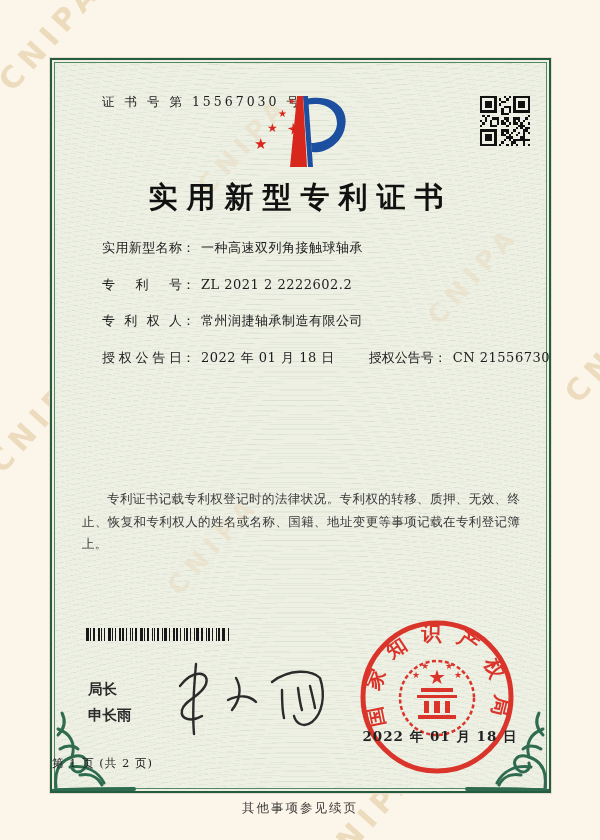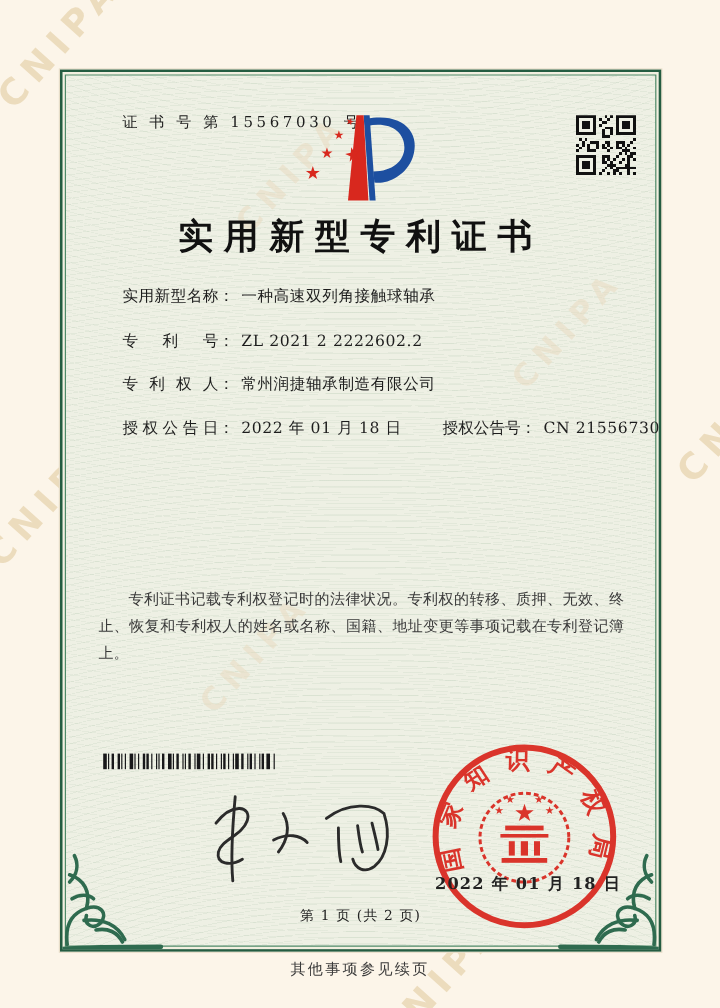--- a/index.html
+++ b/index.html
@@ -50,21 +50,21 @@
   .barcode{position:absolute;left:34px;top:568px;height:13px;z-index:3;font-size:0;}
   .barcode i{display:inline-block;height:13px;background:#18181a;}
   .signer{position:absolute;left:36px;top:616px;z-index:3;font-size:14.5px;font-weight:bold;color:#2a2a2a;
     font-family:"DejaVu Sans","Liberation Sans",sans-serif;line-height:26px;}
   .signature{position:absolute;left:100px;top:596px;z-index:3;}
   .seal{position:absolute;left:306px;top:558px;width:158px;height:158px;z-index:2;opacity:.92;}
   .seal-date{
     position:absolute;left:300px;top:668px;width:176px;text-align:center;z-index:4;
     font-size:13.5px;font-weight:bold;color:#222;letter-spacing:1px;
   }
-  .page-no{position:absolute;left:0;top:696px;width:100%;text-align:center;font-size:11.5px;color:#222;z-index:3;letter-spacing:1px;}
+  .page-no{position:absolute;left:0;top:696px;width:100%;font-size:11.5px;color:#222;z-index:3;letter-spacing:1px;}
   .flourish{position:absolute;bottom:-6px;width:92px;height:92px;z-index:2;}
   .flourish.left{left:-6px;}
   .flourish.right{right:-6px;transform:scaleX(-1);}
   .footer-note{
     position:absolute;left:0;top:800px;width:100%;text-align:center;z-index:1;
     font-size:12.5px;color:#3a3a3a;letter-spacing:2px;
   }
 </style>
 </head>
 <body>
@@ -225,20 +225,24 @@
       <span><span class="flabel">授权公告日</span><span class="fcolon">：</span><span class="fvalue">2022 年 01 月 18 日</span></span><span class="grant-right"><span class="flabel">授权公告号</span><span class="fcolon">：</span><span class="fvalue">CN 215567302 U</span></span>
     </div>
   </div>
 
   <div class="paras">
     <p>专利证书记载专利权登记时的法律状况。专利权的转移、质押、无效、终止、恢复和专利权人的姓名或名称、国籍、地址变更等事项记载在专利登记簿上。</p>
   </div>
 
   <div class="barcode" id="barcode"><i style="width:3px;margin-right:1px"></i><i style="width:1px;margin-right:2px"></i><i style="width:2px;margin-right:3px"></i><i style="width:2px;margin-right:1px"></i><i style="width:1px;margin-right:2px"></i><i style="width:1px;margin-right:3px"></i><i style="width:3px;margin-right:1px"></i><i style="width:1px;margin-right:2px"></i><i style="width:1px;margin-right:3px"></i><i style="width:2px;margin-right:1px"></i><i style="width:2px;margin-right:2px"></i><i style="width:1px;margin-right:3px"></i><i style="width:1px;margin-right:1px"></i><i style="width:1px;margin-right:2px"></i><i style="width:2px;margin-right:3px"></i><i style="width:3px;margin-right:1px"></i><i style="width:1px;margin-right:2px"></i><i style="width:2px;margin-right:3px"></i><i style="width:1px;margin-right:1px"></i><i style="width:1px;margin-right:2px"></i><i style="width:2px;margin-right:3px"></i><i style="width:1px;margin-right:1px"></i><i style="width:3px;margin-right:2px"></i><i style="width:1px;margin-right:3px"></i><i style="width:2px;margin-right:1px"></i><i style="width:2px;margin-right:2px"></i><i style="width:1px;margin-right:3px"></i><i style="width:1px;margin-right:1px"></i><i style="width:2px;margin-right:2px"></i><i style="width:1px;margin-right:3px"></i><i style="width:1px;margin-right:1px"></i><i style="width:3px;margin-right:2px"></i><i style="width:2px;margin-right:3px"></i><i style="width:1px;margin-right:1px"></i><i style="width:2px;margin-right:2px"></i><i style="width:1px;margin-right:3px"></i><i style="width:1px;margin-right:1px"></i><i style="width:2px;margin-right:2px"></i><i style="width:3px;margin-right:3px"></i><i style="width:1px;margin-right:1px"></i></div>
 
+  <div class="signer">
+    <div>局长</div>
+    <div>申长雨</div>
+  </div>
 
   <svg class="signature" width="190" height="84" viewBox="0 0 190 84">
     <g fill="none" stroke="#2b2b2b" stroke-width="2.4" stroke-linecap="round" stroke-linejoin="round">
       <path d="M28,30 C42,12 58,16 54,28 C50,40 32,44 30,54 C28,64 40,66 50,60"></path>
       <path d="M44,8 C42,30 40,56 42,78"></path>
       <path d="M84,22 C90,32 88,44 80,54"></path>
       <path d="M76,44 C88,38 98,40 104,46"></path>
       <path d="M120,26 C138,12 160,14 168,22 C174,40 170,58 160,66 C152,72 144,68 142,60"></path>
       <path d="M130,34 C130,44 130,54 132,62"></path>
       <path d="M146,32 C147,40 148,48 150,54"></path>

